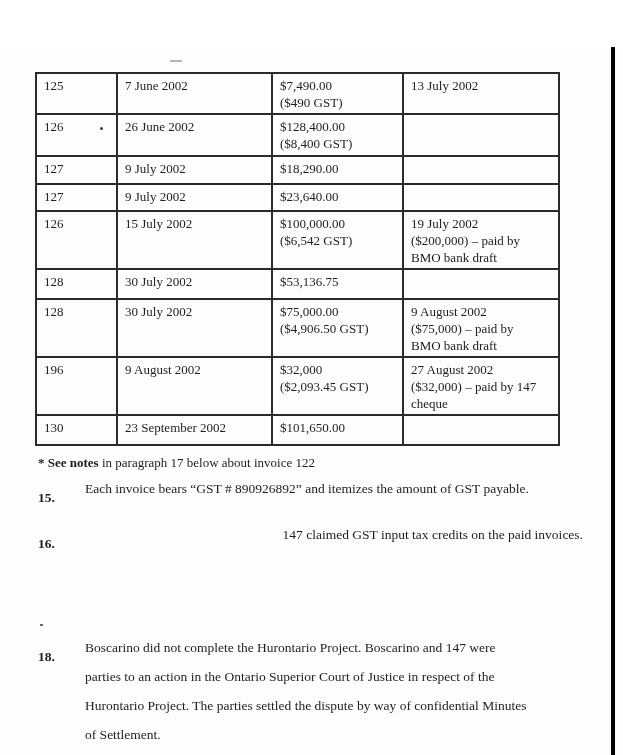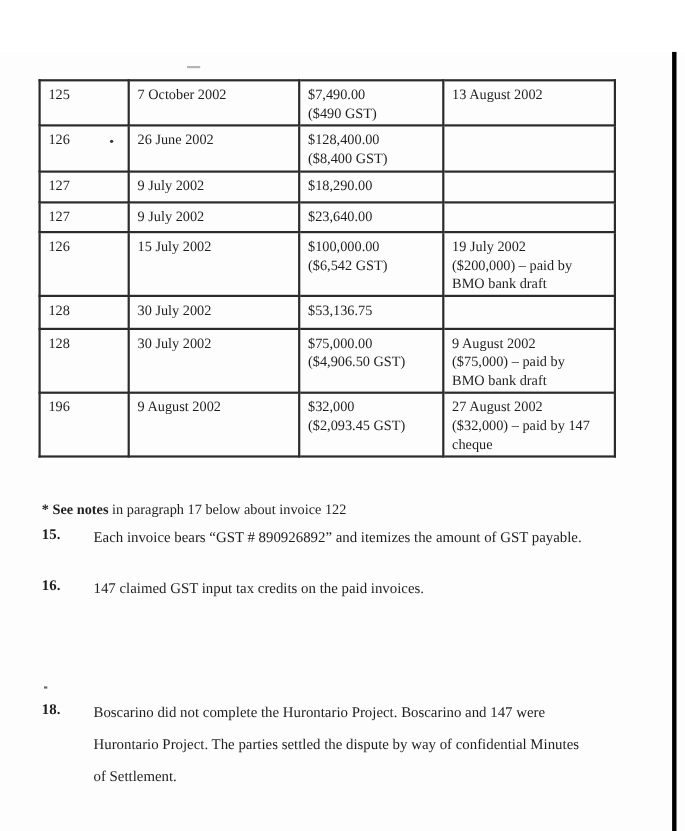--- a/index.html
+++ b/index.html
@@ -92,30 +92,30 @@
   
   .para {
     position: absolute;
     left: 38px;
     right: 40px;
     font-size: 13.5px;
   }
   .para .num {
     position: absolute;
     left: 0;
-    top: 4px;
+    top: 16px;
     font-weight: bold;
   }
   .para .lines { margin-left: 47px; }
   .para .pline {
     line-height: 29px;
     white-space: nowrap;
   }
   .p15 { top: 427px; }
-  .p16 { top: 473px; }
+  .p16 { top: 473px; text-align: right; }
   .p17 { top: 512px; }
   .p18 { top: 586px; }
 </style>
 </head>
 <body>
 
 <div class="page">
 
   <div class="edge-line"></div>
   <div class="top-smudge"></div>
@@ -128,28 +128,28 @@
         <col style="width:155px">
         <col style="width:131px">
         <col style="width:156px">
     </colgroup>
     <tbody>
       <tr class="rh41">
         <td>
             <div class="line">125</div>
           </td>
         <td>
-            <div class="line">7 October 2002</div>
+            <div class="line">7 June 2002</div>
           </td>
         <td>
           <div class="line">$7,490.00</div>
           <div class="line">($490 GST)</div>
         </td>
         <td>
-            <div class="line">13 August 2002</div>
+            <div class="line">13 July 2002</div>
           </td>
       </tr>
 
       <tr class="rh42">
         <td>
             <div class="line">126</div>
           </td>
         <td>
             <div class="line">26 June 2002</div>
           </td>
@@ -246,20 +246,32 @@
           <div class="line">$32,000</div>
           <div class="line">($2,093.45 GST)</div>
         </td>
         <td>
           <div class="line">27 August 2002</div>
           <div class="line">($32,000) – paid by 147</div>
           <div class="line">cheque</div>
         </td>
       </tr>
 
+      <tr class="rh30">
+        <td>
+            <div class="line">130</div>
+          </td>
+        <td>
+            <div class="line">23 September 2002</div>
+          </td>
+        <td>
+            <div class="line">$101,650.00</div>
+          </td>
+        <td></td>
+      </tr>
     </tbody>
   </table>
 
   <div class="footnote">
     <span class="lead">* See notes</span><span> in paragraph 17 below about invoice 122</span>
   </div>
 
   <div class="para p15">
     <span class="num">15.</span>
     <div class="lines">
@@ -272,18 +284,19 @@
     <div class="lines">
       <div class="pline">147 claimed GST input tax credits on the paid invoices.</div>
     </div>
   </div>
 
 
   <div class="para p18">
     <span class="num">18.</span>
     <div class="lines">
       <div class="pline">Boscarino did not complete the Hurontario Project. Boscarino and 147 were</div>
+      <div class="pline">parties to an action in the Ontario Superior Court of Justice in respect of the</div>
       <div class="pline">Hurontario Project. The parties settled the dispute by way of confidential Minutes</div>
       <div class="pline">of Settlement.</div>
     </div>
   </div>
 
 </div>
 
 </body></html>

